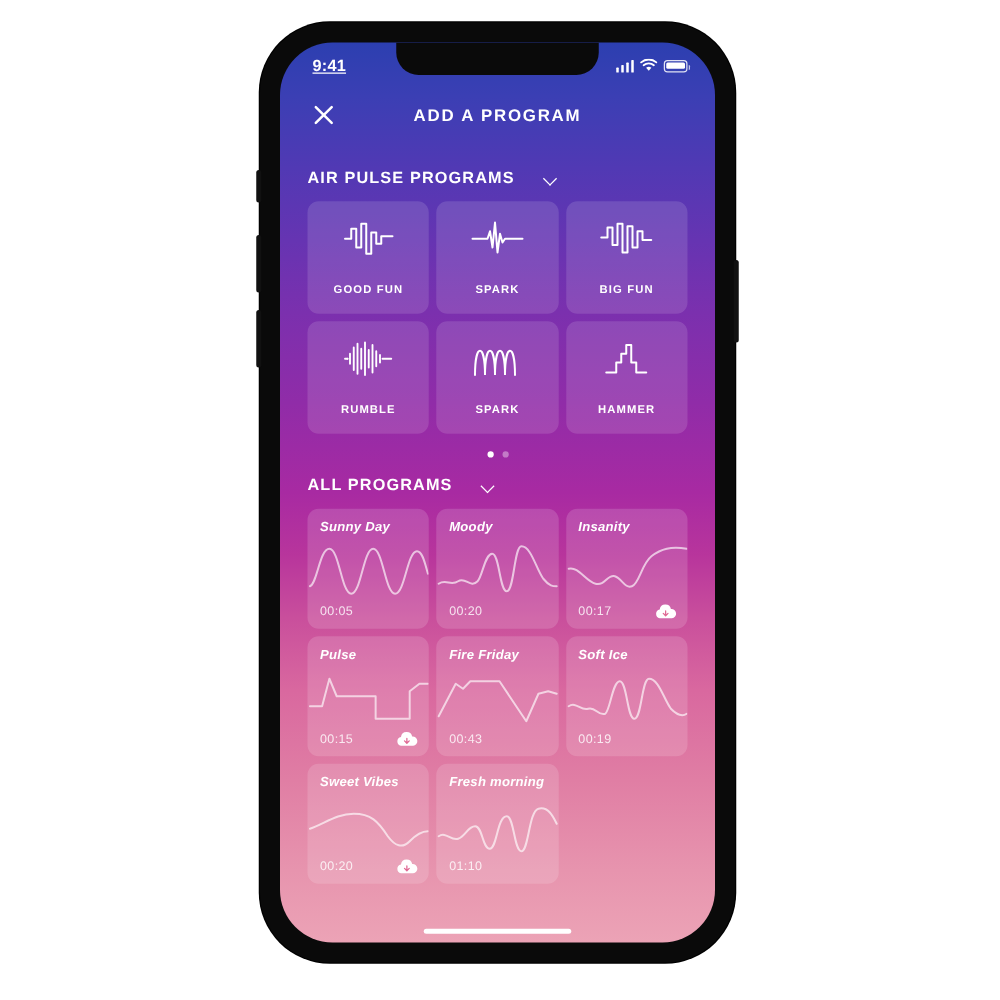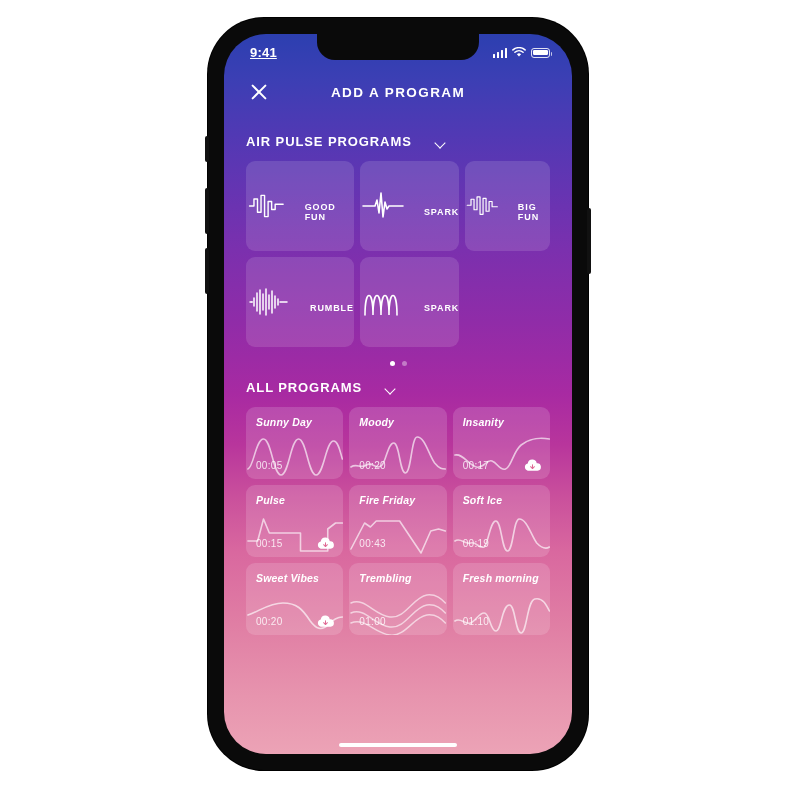--- a/index.html
+++ b/index.html
@@ -110,40 +110,40 @@
     transform:rotate(45deg);
   }
   
   .pulse-grid{
     display:grid;grid-template-columns:repeat(3,1fr);gap:6px;
     padding:0 22px;
   }
   .pulse-tile{
     height:90px;border-radius:9px;
     background:rgba(255,255,255,.13);
-    display:flex;flex-direction:row;align-items:center;justify-content:center;
-    gap:18px;cursor:pointer;
+    display:flex;flex-direction:column;align-items:center;justify-content:center;
+    gap:8px;cursor:pointer;
   }
   .pulse-tile svg{display:block;}
   .pulse-label{
     color:#fff;font-size:9px;font-weight:600;letter-spacing:.9px;
     margin-top:12px;
   }
   .dots{
     display:flex;justify-content:center;gap:7px;margin-top:14px;
   }
   .dot{width:5px;height:5px;border-radius:50%;background:rgba(255,255,255,.38);}
   .dot.on{background:#fff;}
   
   .prog-grid{
     display:grid;grid-template-columns:repeat(3,1fr);gap:6px;
     padding:0 22px;
   }
   .prog-card{
-    height:72px;border-radius:9px;position:relative;overflow:hidden;
+    height:96px;border-radius:9px;position:relative;overflow:hidden;
     background:rgba(255,255,255,.15);cursor:pointer;
   }
   .prog-name{
     position:absolute;left:10px;top:9px;color:#fff;font-size:10.5px;
     font-weight:bold;font-style:italic;letter-spacing:.2px;
     white-space:nowrap;
   }
   .prog-wave{position:absolute;left:0;top:24px;width:100%;height:50px;}
   .prog-time{
     position:absolute;left:10px;bottom:8px;color:rgba(255,255,255,.82);
@@ -240,20 +240,26 @@
           <div class="pulse-label">RUMBLE</div>
         </div>
 
         <div class="pulse-tile">
           <svg width="46" height="30" viewBox="0 0 46 30">
             <path d="M5 28 C5 2, 13 2, 13 28 C13 2, 21 2, 21 28 C21 2, 29 2, 29 28 C29 2, 37 2, 37 28" stroke="#fff" stroke-width="1.6" fill="none" stroke-linecap="round"></path>
           </svg>
           <div class="pulse-label">SPARK</div>
         </div>
 
+        <div class="pulse-tile">
+          <svg width="46" height="30" viewBox="0 0 46 30">
+            <path d="M7 26 L15 26 L15 18 L19 18 L19 11 L23 11 L23 4 L27 4 L27 18 L31 18 L31 26 L39 26" stroke="#fff" stroke-width="1.6" fill="none" stroke-linejoin="round" stroke-linecap="round"></path>
+          </svg>
+          <div class="pulse-label">HAMMER</div>
+        </div>
 
       </div>
 
       <div class="dots">
         <div class="dot on"></div>
         <div class="dot"></div>
       </div>
 
       <div class="section-head">
         <div class="section-title">ALL PROGRAMS</div>
@@ -323,31 +329,20 @@
           <svg class="prog-wave" viewBox="0 0 100 50" preserveAspectRatio="none">
             <path d="M2 28 C14 24, 24 16, 38 16 C52 16, 58 22, 66 34 C72 42, 78 44, 84 38 C90 32, 94 30, 99 30" stroke="rgba(255,255,255,.65)" stroke-width="1.6" fill="none" vector-effect="non-scaling-stroke" stroke-linecap="round"></path>
           </svg>
           <div class="prog-time">00:20</div>
           <svg class="cloud" viewBox="0 0 24 19">
             <path d="M6 16 A4.6 4.6 0 0 1 6 7 A5.8 5.8 0 0 1 17.4 6.6 A4.7 4.7 0 0 1 18.4 16 Z" fill="#fff"></path>
             <path d="M12 8.6 L12 13 M9.6 11 L12 13.4 L14.4 11" stroke="#e06a95" stroke-width="1.3" fill="none" stroke-linecap="round" stroke-linejoin="round"></path>
           </svg>
         </div>
 
-        <div class="prog-card">
-          <div class="prog-name">Trembling</div>
-          <svg class="prog-wave" viewBox="0 0 100 50" preserveAspectRatio="none">
-            <g stroke="rgba(255,255,255,.6)" stroke-width="1.5" fill="none" vector-effect="non-scaling-stroke" stroke-linecap="round">
-              <path d="M2 16 C16 10, 26 28, 42 30 C58 32, 66 10, 80 8 C90 7, 95 12, 99 16"></path>
-              <path d="M2 26 C16 20, 26 38, 42 40 C58 42, 66 20, 80 18 C90 17, 95 22, 99 26"></path>
-              <path d="M2 36 C16 30, 26 46, 42 48 C58 50, 66 30, 80 28 C90 27, 95 32, 99 36"></path>
-            </g>
-          </svg>
-          <div class="prog-time">01:00</div>
-        </div>
 
         <div class="prog-card">
           <div class="prog-name">Fresh morning</div>
           <svg class="prog-wave" viewBox="0 0 100 50" preserveAspectRatio="none">
             <path d="M2 34 C8 30, 12 38, 18 36 C24 34, 26 26, 32 26 C38 26, 38 44, 44 44 C50 44, 50 18, 58 18 C64 18, 64 46, 70 46 C76 46, 76 14, 84 12 C92 10, 96 18, 99 24" stroke="rgba(255,255,255,.65)" stroke-width="1.6" fill="none" vector-effect="non-scaling-stroke" stroke-linecap="round"></path>
           </svg>
           <div class="prog-time">01:10</div>
         </div>
 
       </div>

